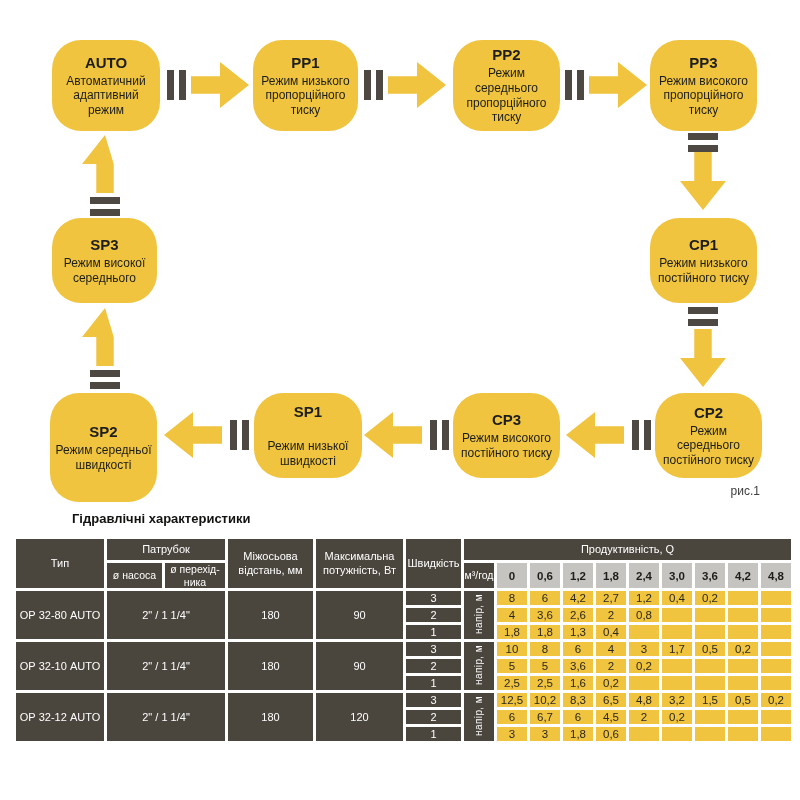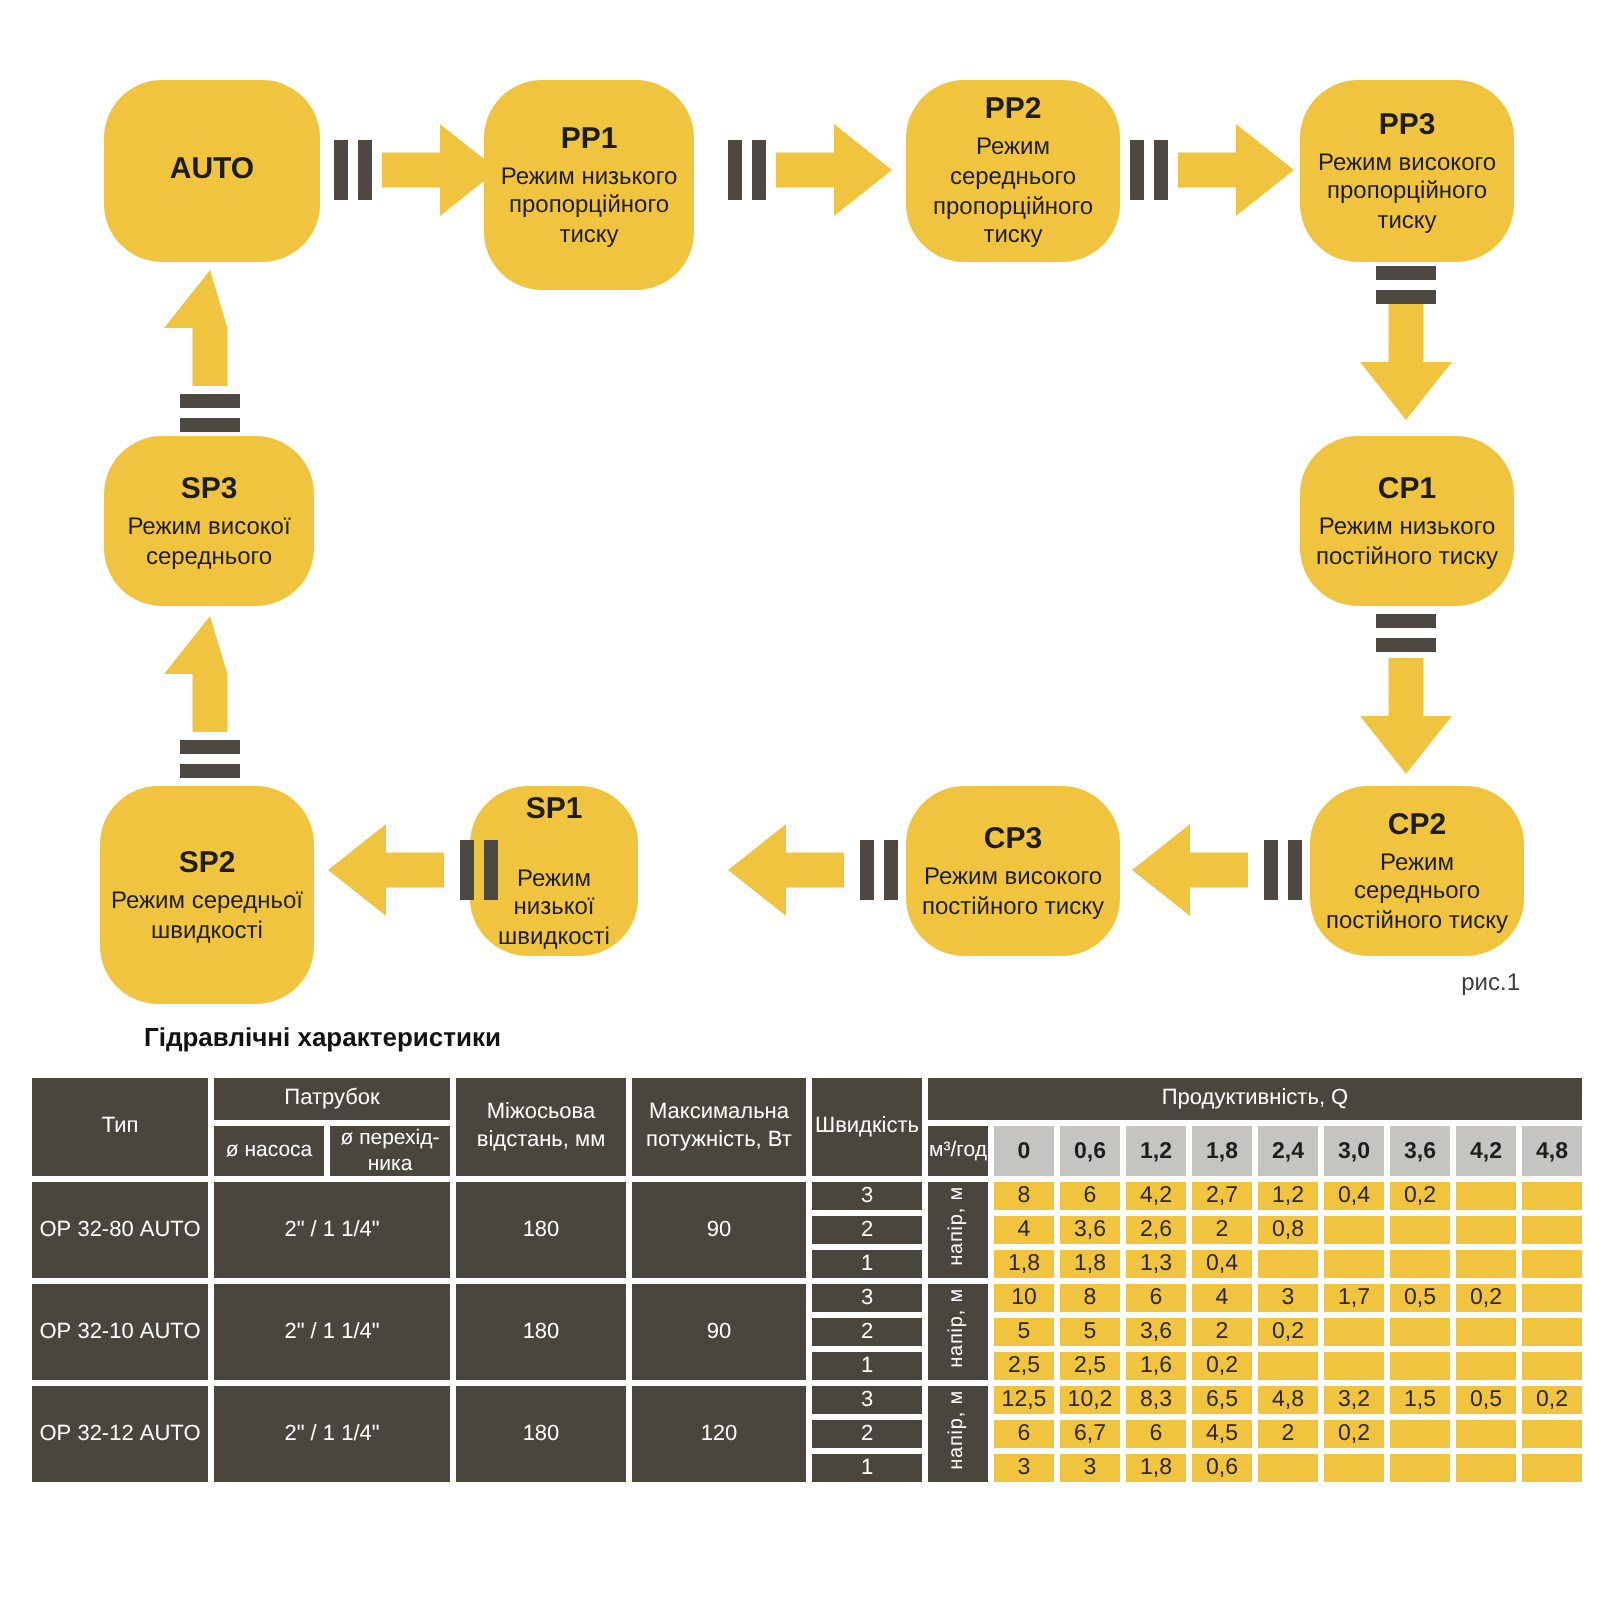--- a/index.html
+++ b/index.html
@@ -58,22 +58,23 @@
   .unit{font-size:10.5px;}
   .vtext{writing-mode:vertical-rl;transform:rotate(180deg);font-size:10px;letter-spacing:.4px;}
 </style>
 </head>
 <body>
 
 <div class="canvas">
   <div id="diagram">
       <div class="mode-box" style="left: 52px; top: 40px; width: 108px; height: 91px;">
         <div class="mode-code">AUTO</div>
-      </div>
-      <div class="mode-box" style="left: 242px; top: 40px; width: 105px; height: 105px;">
+        <div class="mode-label">Автоматичний адаптивний режим</div>
+      </div>
+      <div class="mode-box" style="left: 253px; top: 40px; width: 105px; height: 91px;">
         <div class="mode-code">PP1</div>
         <div class="mode-label">Режим низького пропорційного тиску</div>
       </div>
       <div class="mode-box" style="left: 453px; top: 40px; width: 107px; height: 91px;">
         <div class="mode-code">PP2</div>
         <div class="mode-label">Режим середнього пропорційного тиску</div>
       </div>
       <div class="mode-box" style="left: 650px; top: 40px; width: 107px; height: 91px;">
         <div class="mode-code">PP3</div>
         <div class="mode-label">Режим високого пропорційного тиску</div>
@@ -83,21 +84,21 @@
         <div class="mode-label">Режим низького постійного тиску</div>
       </div>
       <div class="mode-box" style="left: 655px; top: 393px; width: 107px; height: 85px;">
         <div class="mode-code">CP2</div>
         <div class="mode-label">Режим середнього постійного тиску</div>
       </div>
       <div class="mode-box" style="left: 453px; top: 393px; width: 107px; height: 85px;">
         <div class="mode-code">CP3</div>
         <div class="mode-label">Режим високого постійного тиску</div>
       </div>
-      <div class="mode-box" style="left: 235px; top: 393px; width: 84px; height: 85px; gap: 16px;">
+      <div class="mode-box" style="left: 254px; top: 393px; width: 108px; height: 85px; gap: 16px;">
         <div class="mode-code">SP1</div>
         <div class="mode-label">Режим низької швидкості</div>
       </div>
       <div class="mode-box" style="left: 50px; top: 393px; width: 107px; height: 109px;">
         <div class="mode-code">SP2</div>
         <div class="mode-label">Режим середньої швидкості</div>
       </div>
       <div class="mode-box" style="left: 52px; top: 218px; width: 105px; height: 85px;">
         <div class="mode-code">SP3</div>
         <div class="mode-label">Режим високої середнього</div>

